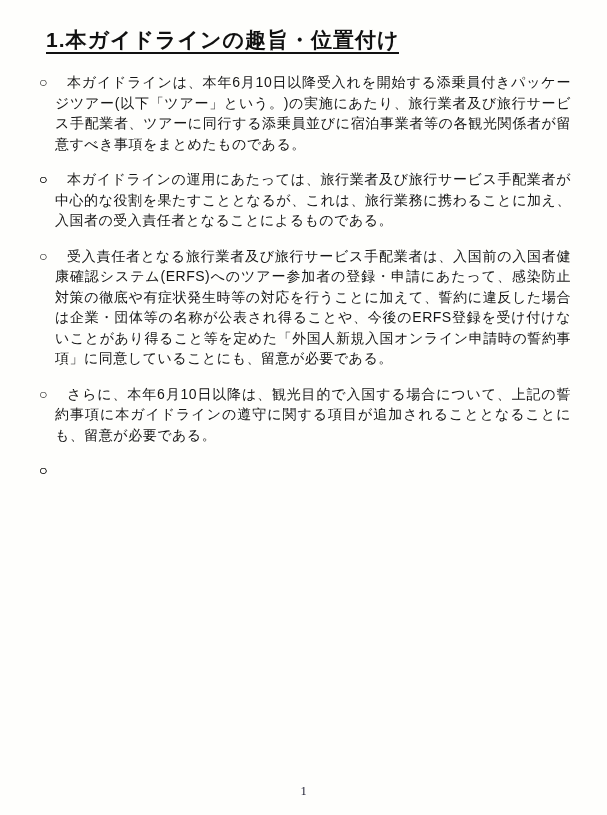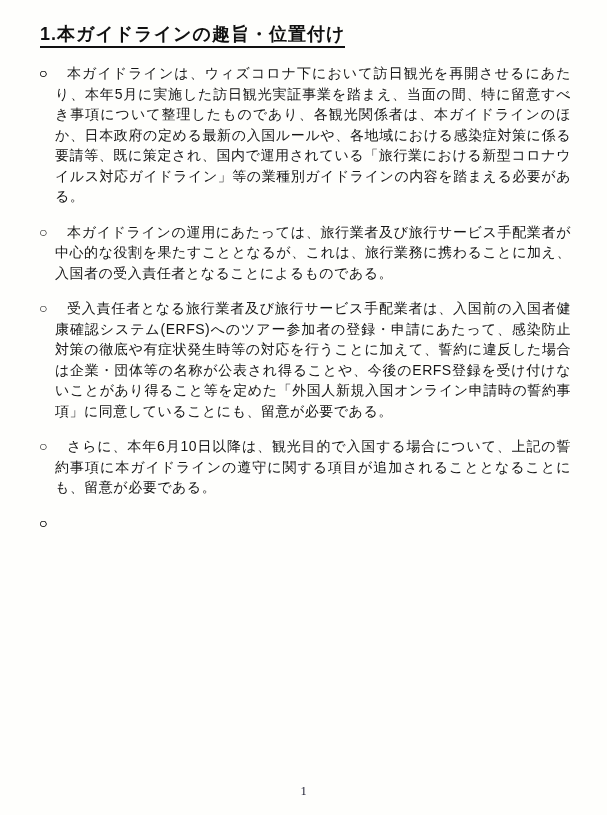--- a/index.html
+++ b/index.html
@@ -11,23 +11,23 @@
     position: relative;
     width: 607px;
     height: 815px;
     background: #fefefc;
     color: #111111;
     font-family: "Liberation Sans", sans-serif;
     overflow: hidden;
     box-sizing: border-box;
   }
   .doc-title {
-    margin: 12px;
+    margin: 18px;
     padding: 11px 0 0 28px;
-    font-size: 18px;
+    font-size: 21px;
     font-weight: bold;
     line-height: 22px;
   }
   .doc-title .title-text {
     display: inline-block;
     border-bottom: 2px solid #111111;
     padding-bottom: 1px;
     letter-spacing: 1px;
   }
   .body-text {
@@ -68,25 +68,25 @@
 <div class="page">
 
   <h1 class="doc-title">
     <span class="title-text">1.本ガイドラインの趣旨・位置付け</span>
   </h1>
 
   <div class="body-text">
 
     <div class="para">
       <span class="marker">○</span>
+      <span>本ガイドラインは、本年6月10日以降受入れを開始する添乗員付きパッケージツアー(以下「ツアー」という。)の実施にあたり、旅行業者及び旅行サービス手配業者、ツアーに同行する添乗員並びに宿泊事業者等の各観光関係者が留意すべき事項をまとめたものである。</span>
     </div>
 
     <div class="para">
       <span class="marker">○</span>
-      <span>本ガイドラインは、ウィズコロナ下において訪日観光を再開させるにあたり、本年5月に実施した訪日観光実証事業を踏まえ、当面の間、特に留意すべき事項について整理したものであり、各観光関係者は、本ガイドラインのほか、日本政府の定める最新の入国ルールや、各地域における感染症対策に係る要請等、既に策定され、国内で運用されている「旅行業における新型コロナウイルス対応ガイドライン」等の業種別ガイドラインの内容を踏まえる必要がある。</span>
     </div>
 
     <div class="para">
       <span class="marker">○</span>
       <span>本ガイドラインの運用にあたっては、旅行業者及び旅行サービス手配業者が中心的な役割を果たすこととなるが、これは、旅行業務に携わることに加え、入国者の受入責任者となることによるものである。</span>
     </div>
 
     <div class="para">
       <span class="marker">○</span>
       <span>受入責任者となる旅行業者及び旅行サービス手配業者は、入国前の入国者健康確認システム(ERFS)へのツアー参加者の登録・申請にあたって、感染防止対策の徹底や有症状発生時等の対応を行うことに加えて、誓約に違反した場合は企業・団体等の名称が公表され得ることや、今後のERFS登録を受け付けないことがあり得ること等を定めた「外国人新規入国オンライン申請時の誓約事項」に同意していることにも、留意が必要である。</span>

